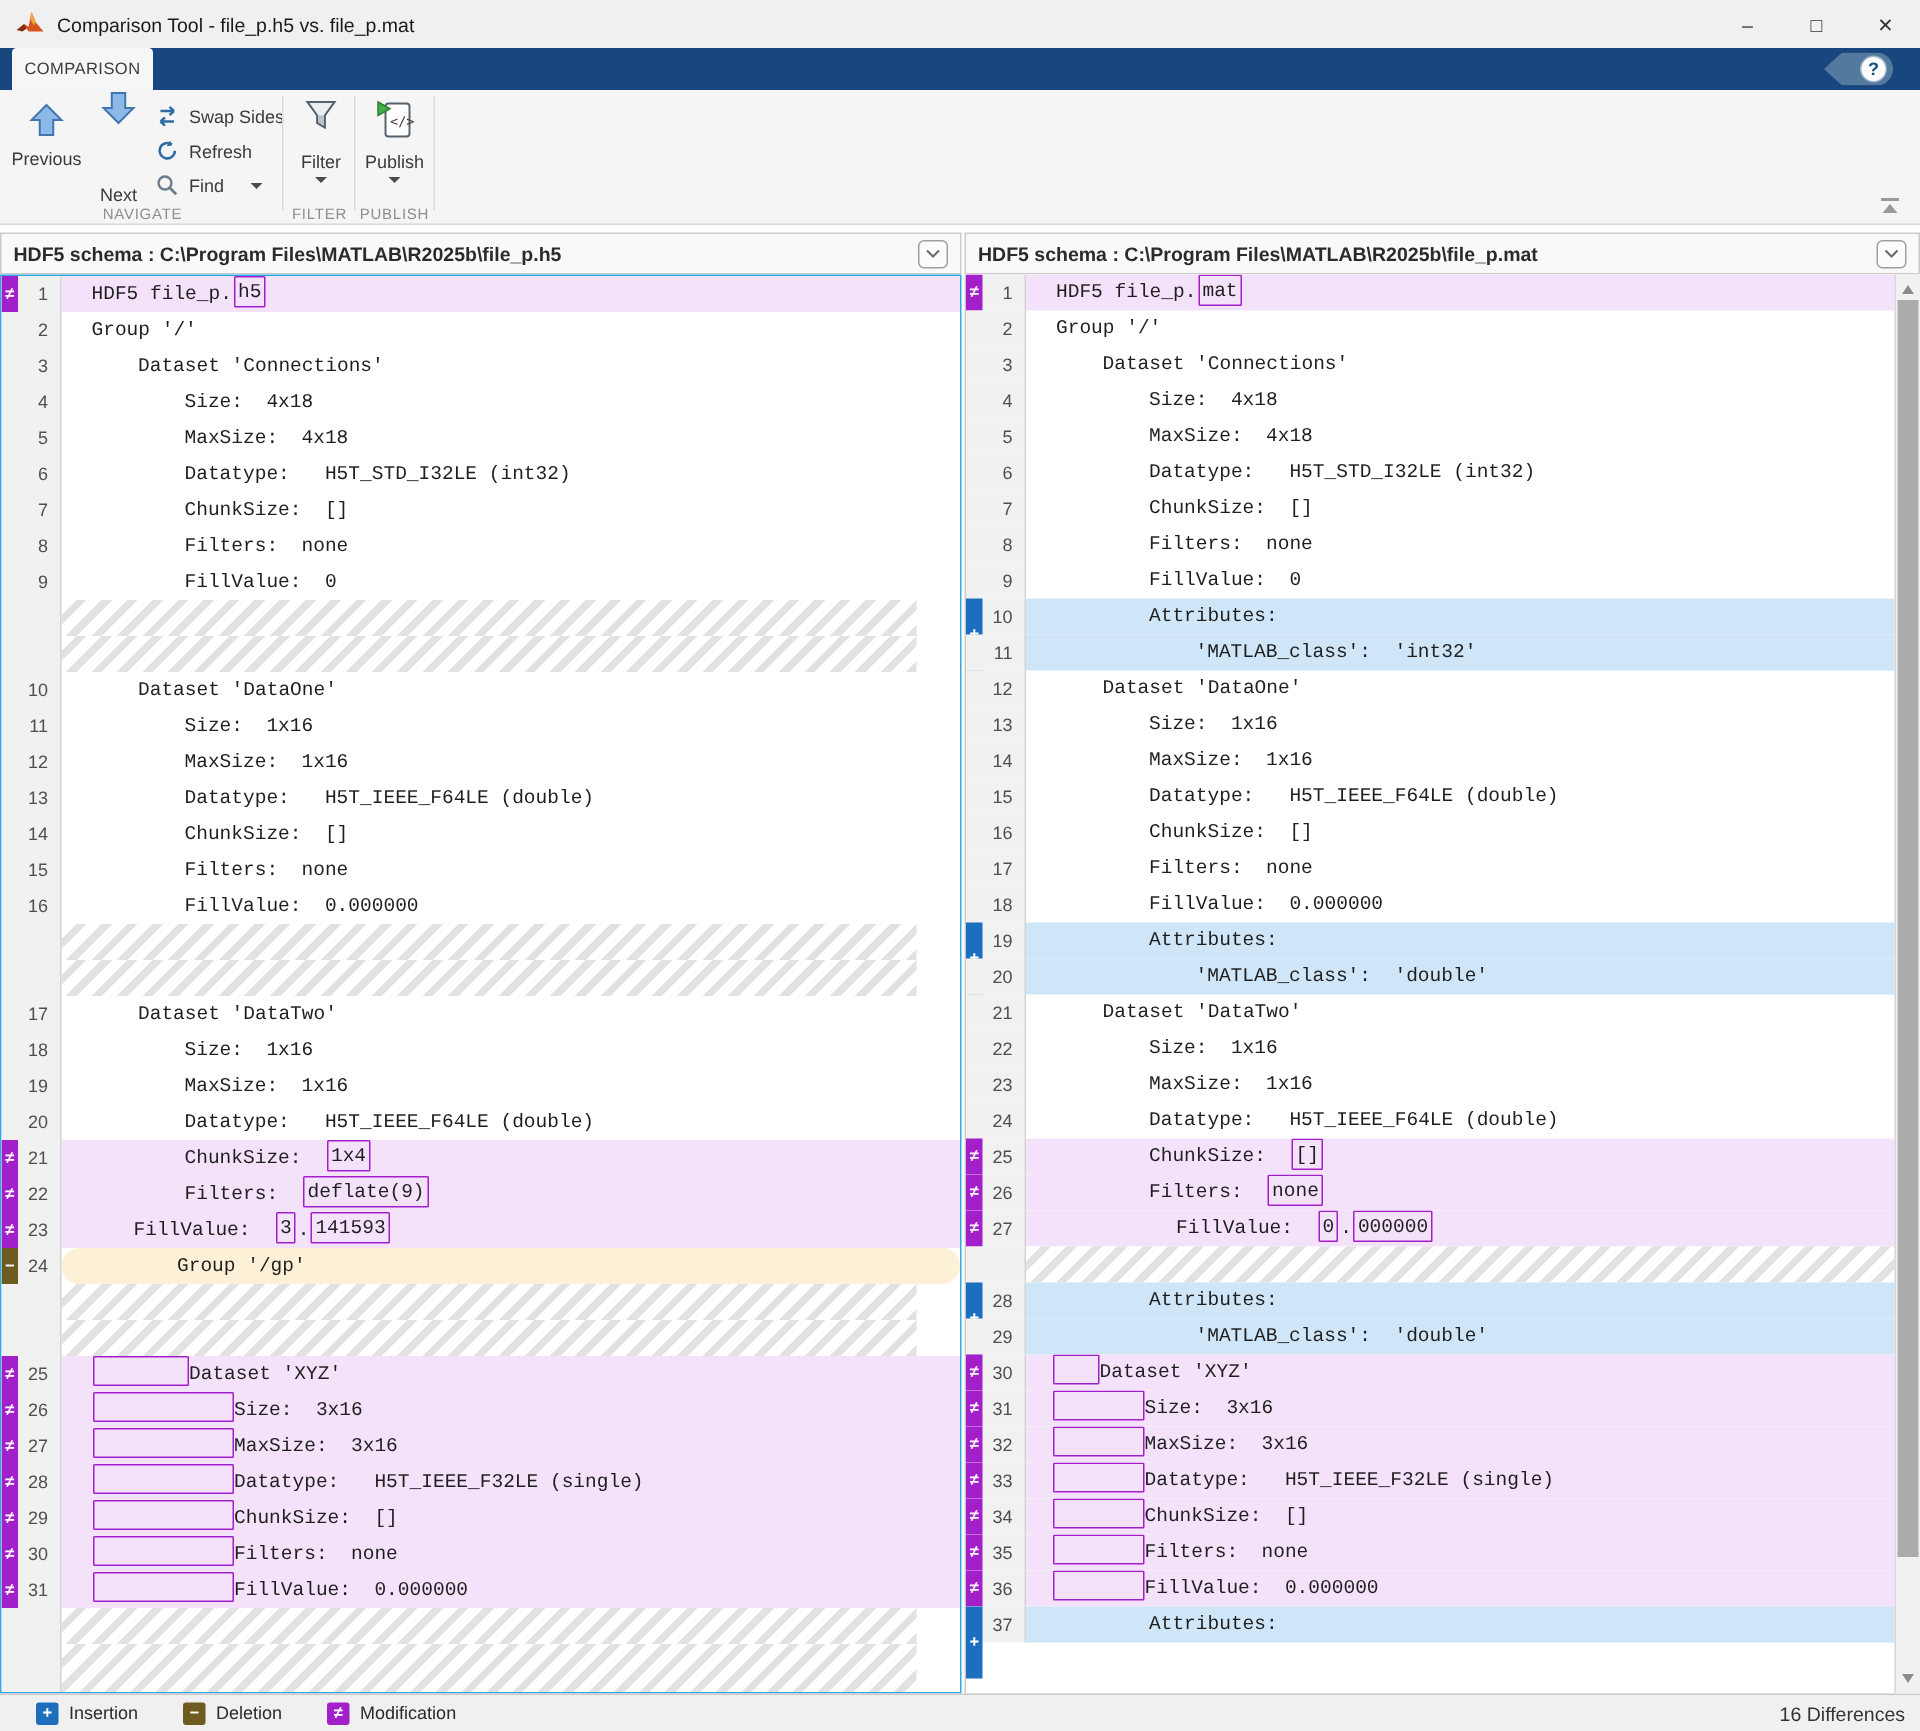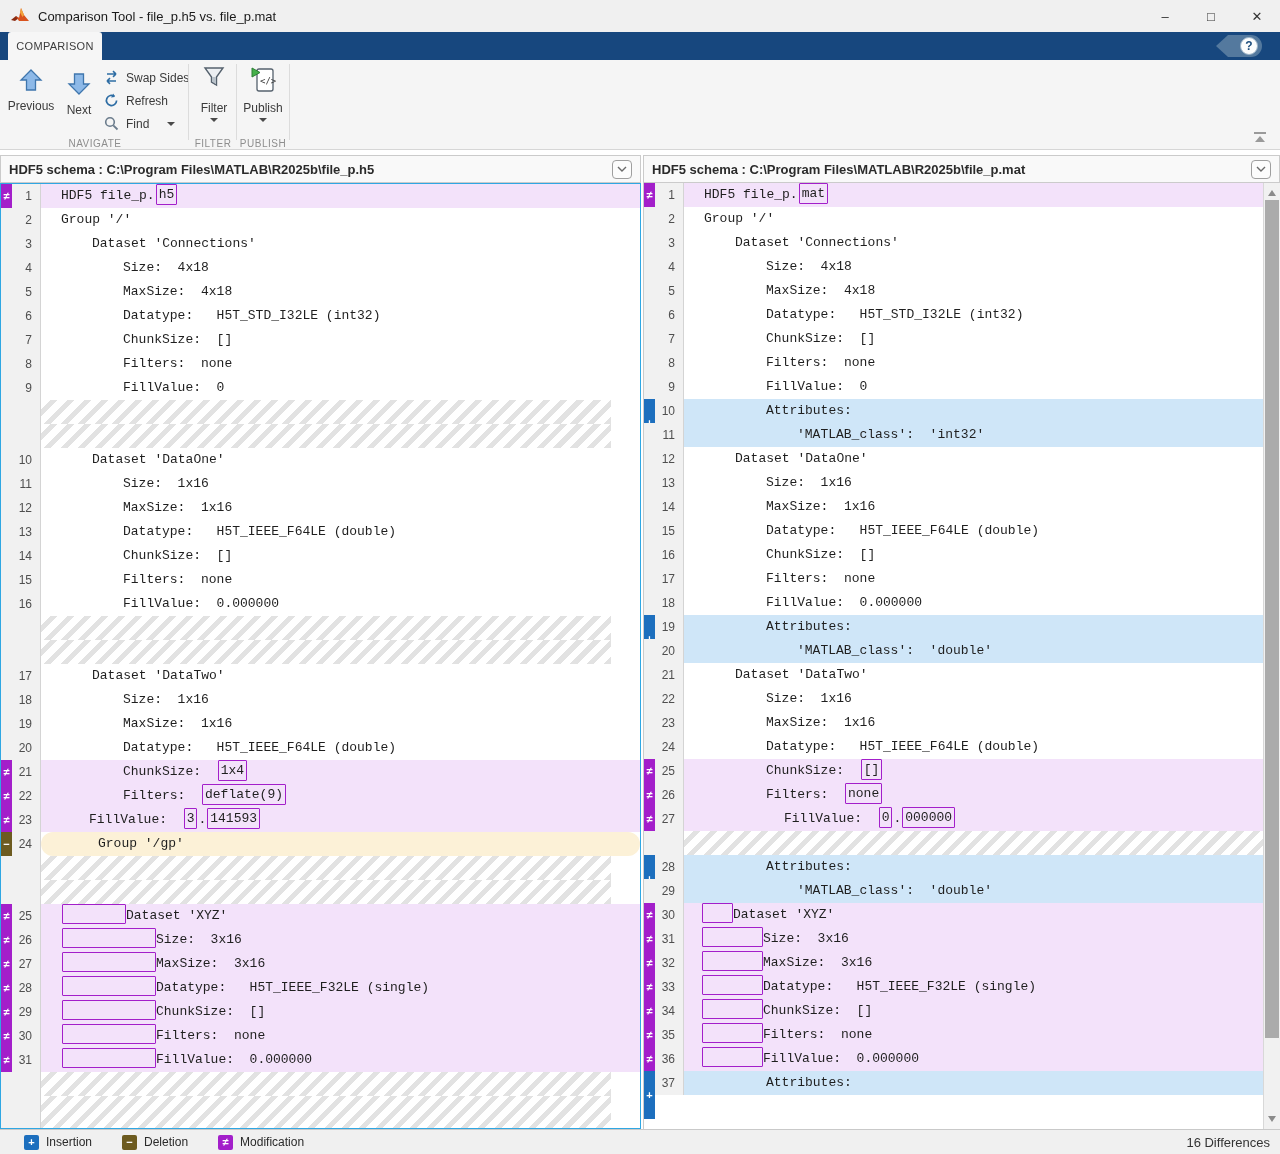--- a/index.html
+++ b/index.html
@@ -46,21 +46,21 @@
   }
   
   .ribbon {
     position:absolute; top:60px; left:0; right:0; height:90px;
     background:#f5f5f5; border-bottom:1px solid #d6d6d6;
   }
   .rbtn { position:absolute; display:flex; flex-direction:column; align-items:center;
           justify-content:flex-start; font-size:12px; color:#3b3b3b; }
   .rbtn .lbl { margin-top:4px; }
   #btn-previous { left:4px;  top:8px; width:54px; height:64px; }
-  #btn-next     { left:58px; top:12px; width:42px; height:64px; }
+  #btn-next     { left:58px; top:0; width:42px; height:64px;gap:32px; }
   .small-col { position:absolute; left:102px; top:6px; }
   .srow { display:flex; align-items:center; height:23px; font-size:12px; color:#3b3b3b; }
   .srow .ic { width:18px; height:17px; margin-right:6px; display:flex; align-items:center; justify-content:center; }
   .caret { width:0; height:0; border-left:4px solid transparent; border-right:4px solid transparent;
            border-top:4px solid #4a4a4a; display:inline-block; }
   .srow .caret { margin-left:18px; }
   .vsep { position:absolute; top:4px; height:76px; width:1px; background:#dcdcdc; }
   .sec-label { position:absolute; top:78px; font-size:10px; letter-spacing:.5px; color:#8e8e8e; text-align:center; }
   #btn-filter  { left:192px; top:6px; width:44px; height:70px; }
   #btn-publish { left:240px; top:6px; width:46px; height:70px; }
@@ -445,21 +445,21 @@
           <div class="mk neq">≠</div>
           <div class="num">23</div>
         </div>
         <div class="line mod" style="padding-left: 48px;"><span>FillValue:  </span><span class="box">3</span><span>.</span><span class="box">141593</span></div>
       </div>
       <div class="row">
         <div class="gutter">
           <div class="mk minus">−</div>
           <div class="num">24</div>
         </div>
-        <div class="line del" style="padding-left: 57px; border-radius: 12px;"><span>Group '/gp'</span></div>
+        <div class="line del" style="padding-left: 77px; border-radius: 12px;"><span>Group '/gp'</span></div>
       </div>
       <div class="row">
         <div class="gutter">
           <div class="num"></div>
         </div>
         <div class="line hatch"></div>
       </div>
       <div class="row">
         <div class="gutter">
           <div class="num"></div>

